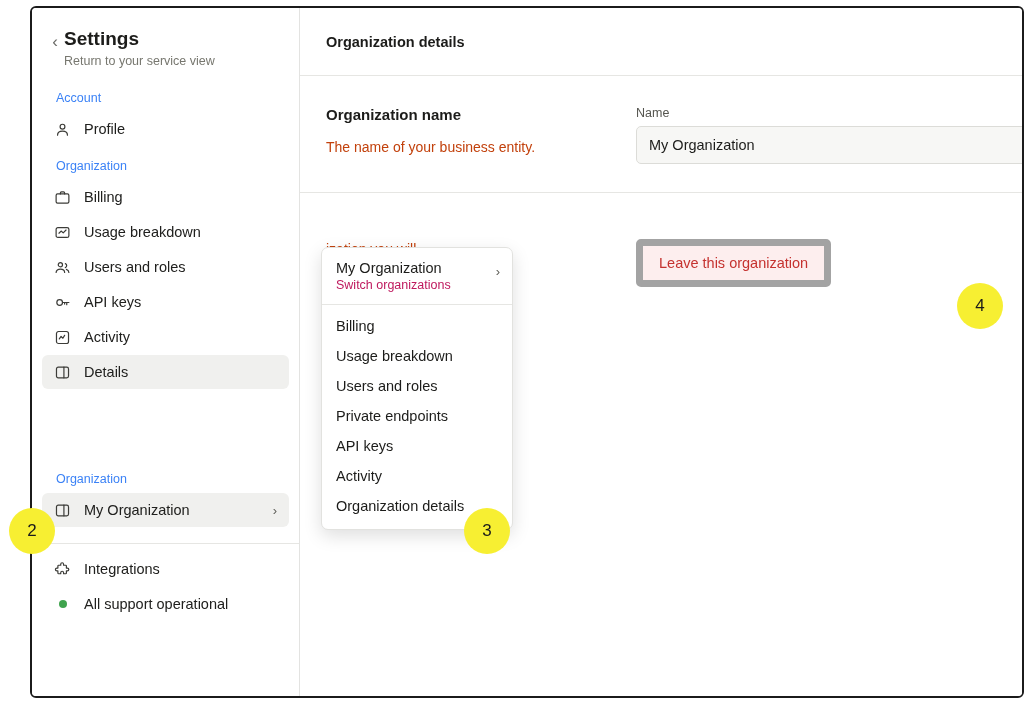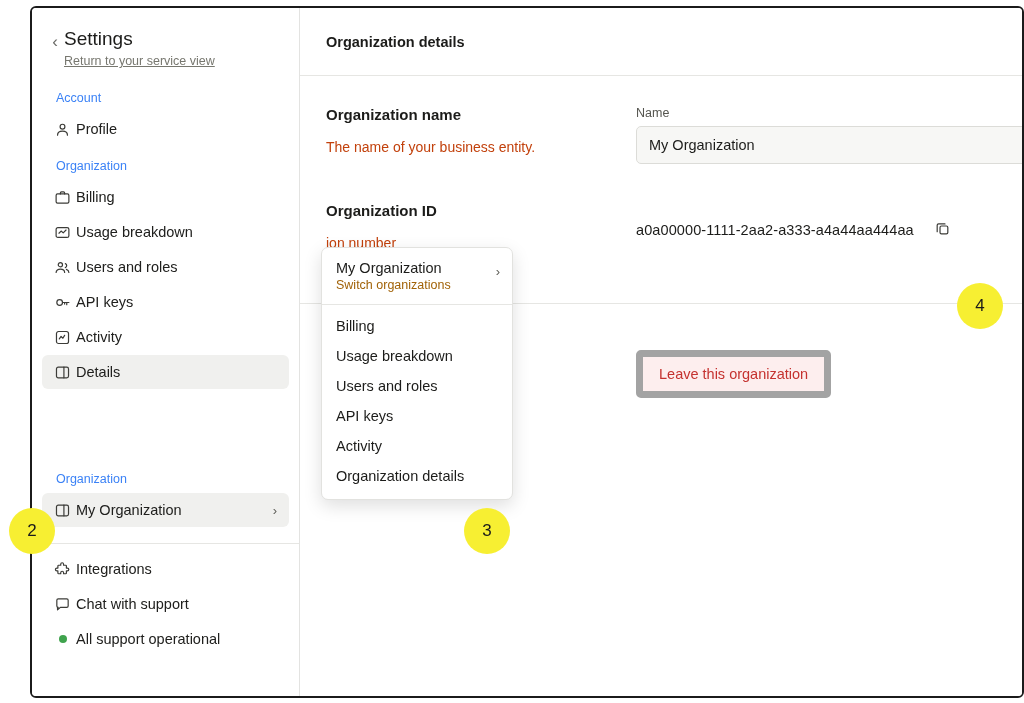--- a/index.html
+++ b/index.html
@@ -47,30 +47,29 @@
     width: 18px;
     color: #6b6b68;
     font-size: 17px;
     line-height: 22px;
     margin-top: 3px;
     text-align: center;
     cursor: pointer;
   }
   .settings-title {
     font-size: 19px;
-    font-weight: normal;
+    font-weight: bold;
     color: #1c1c1a;
     line-height: 22px;
   }
   .settings-sub {
     font-size: 12.5px;
     color: #77776f;
     margin-top: 3px;
     line-height: 16px;
-    text-decoration: underline;
   }
   .section-label {
     font-size: 12.5px;
     color: #3b82f6;
     padding: 12px 0 6px 24px;
   }
   .nav-item {
     display: flex;
     align-items: center;
     height: 34px;
@@ -88,20 +87,21 @@
   }
   .nav-item .ico {
     width: 22px;
     display: inline-flex;
     align-items: center;
     justify-content: flex-start;
     color: #3c3c38;
     flex: 0 0 22px;
   }
   .nav-item .label {
+    margin-left: 8px;
   }
   .nav-item .arrow {
     position: absolute;
     right: 12px;
     color: #5e5e58;
     font-size: 13px;
   }
   .sidebar-sep {
     height: 1px;
     background: #e6e6e3;
@@ -221,21 +221,21 @@
     padding: 4px 14px 10px 14px;
     position: relative;
     cursor: pointer;
   }
   .popup-head .t {
     font-size: 14.5px;
     color: #1c1c1a;
   }
   .popup-head .s {
     font-size: 12.5px;
-    color: #a16207;
+    color: #be185d;
     margin-top: 2px;
   }
   .popup-head .arrow {
     position: absolute;
     right: 12px;
     top: 8px;
     color: #5e5e58;
     font-size: 13px;
   }
   .popup-sep {
@@ -378,28 +378,20 @@
 
       <div class="nav-item">
         <span class="ico">
           <svg width="17" height="17" viewBox="0 0 24 24" fill="none" stroke="#3c3c38" stroke-width="1.7" stroke-linecap="round" stroke-linejoin="round">
             <path d="M9.5 4.5a2 2 0 0 1 4 0V6h3a1 1 0 0 1 1 1v3h1.4a2 2 0 0 1 0 4H17.5v3a1 1 0 0 1-1 1h-3v-1.5a2 2 0 0 0-4 0V18h-3a1 1 0 0 1-1-1v-3H4a2 2 0 0 1 0-4h1.5V7a1 1 0 0 1 1-1h3z"></path>
           </svg>
         </span>
         <span class="label">Integrations</span>
       </div>
 
-      <div class="nav-item">
-        <span class="ico">
-          <svg width="17" height="17" viewBox="0 0 24 24" fill="none" stroke="#3c3c38" stroke-width="1.7" stroke-linecap="round" stroke-linejoin="round">
-            <path d="M4 6a2 2 0 0 1 2-2h12a2 2 0 0 1 2 2v8a2 2 0 0 1-2 2H9l-4 3.5V16H6a2 2 0 0 1-2-2z"></path>
-          </svg>
-        </span>
-        <span class="label">Chat with support</span>
-      </div>
 
       <div class="nav-item">
         <span class="ico">
             <span class="status-dot"></span>
           </span>
         <span class="label">All support operational</span>
       </div>
     </div>
 
     <div class="main">
@@ -411,36 +403,20 @@
         <div class="left">
           <div class="row-title">Organization name</div>
           <div class="row-desc">The name of your business entity.</div>
         </div>
         <div class="right">
           <div class="field-label">Name</div>
           <input class="text-input" type="text" value="My Organization" style="">
         </div>
       </div>
 
-      <div class="row" style="padding-top:38px">
-        <div class="left">
-          <div class="row-title">Organization ID</div>
-          <div class="row-desc">ion number</div>
-          <div class="row-desc">nization during</div>
-        </div>
-        <div class="right" style="padding-top:18px">
-          <span class="org-id-value">a0a00000-1111-2aa2-a333-a4a44aa444aa</span>
-          <span class="copy-btn">
-            <svg width="17" height="17" viewBox="0 0 24 24" fill="none" stroke="#3c3c38" stroke-width="1.7" stroke-linecap="round" stroke-linejoin="round">
-              <rect x="8.5" y="8.5" width="11" height="11" rx="2"></rect>
-                <path d="M15.5 5.5h-9a2 2 0 0 0-2 2v9"></path>
-            </svg>
-          </span>
-        </div>
-      </div>
 
       <div class="divider"></div>
 
       <div class="row" style="padding-top:46px">
         <div class="left">
           <div class="row-desc">ization you will</div>
           <div class="row-desc">administrator to</div>
         </div>
         <div class="right">
           <button class="danger-btn">Leave this organization</button>
@@ -451,20 +427,21 @@
     <div class="popup">
       <div class="popup-head">
         <div class="t">My Organization</div>
         <div class="s">Switch organizations</div>
         <div class="arrow">›</div>
       </div>
       <div class="popup-sep"></div>
       <div class="popup-item">Billing</div>
       <div class="popup-item">Usage breakdown</div>
       <div class="popup-item">Users and roles</div>
+      <div class="popup-item">Private endpoints</div>
       <div class="popup-item">API keys</div>
       <div class="popup-item">Activity</div>
       <div class="popup-item">Organization details</div>
     </div>
 
   </div>
 
   <div class="badge" style="left:9px; top:508px;">2</div>
   <div class="badge" style="left:464px; top:508px;">3</div>
   <div class="badge" style="left:957px; top:283px;">4</div>

